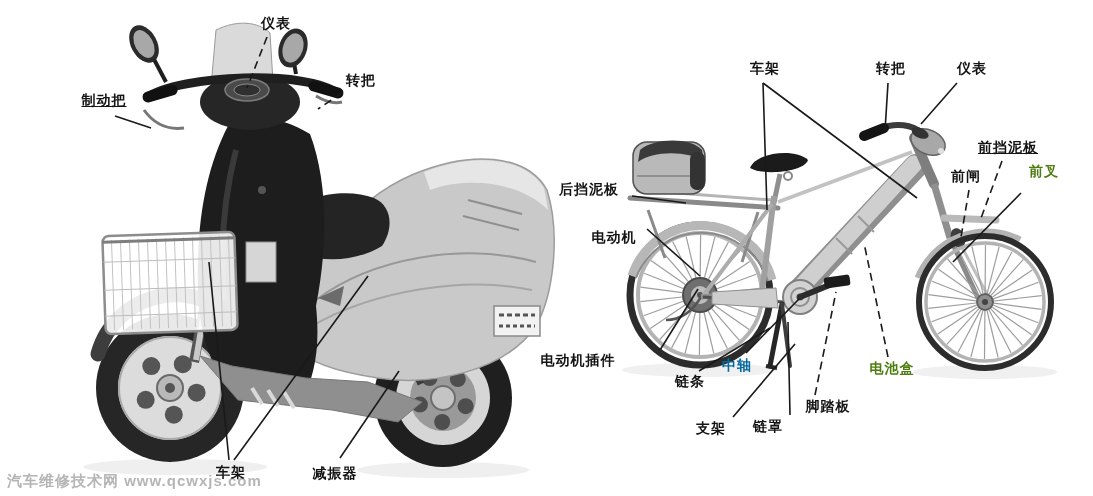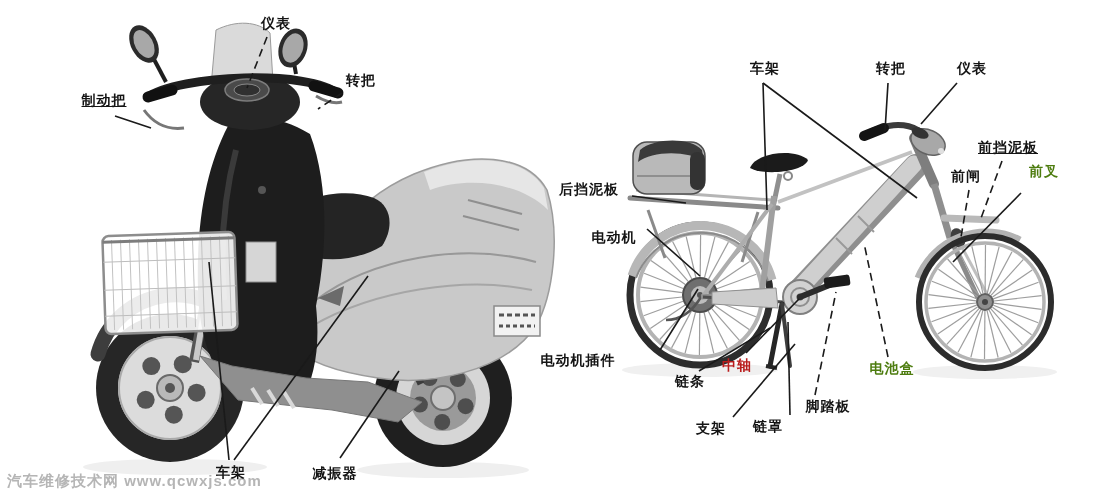--- a/index.html
+++ b/index.html
@@ -308,18 +308,18 @@
     <div class="part-label" style="left: 765px; top: 69px; color: rgb(20, 20, 20);">车架</div>
     <div class="part-label" style="left: 891px; top: 69px; color: rgb(20, 20, 20);">转把</div>
     <div class="part-label" style="left: 972px; top: 69px; color: rgb(20, 20, 20);">仪表</div>
     <div class="part-label" style="left: 1008px; top: 148px; color: rgb(20, 20, 20); text-decoration: underline;">前挡泥板</div>
     <div class="part-label" style="left: 966px; top: 177px; color: rgb(20, 20, 20);">前闸</div>
     <div class="part-label" style="left: 1044px; top: 172px; color: #4d7c0f;">前叉</div>
     <div class="part-label" style="left: 589px; top: 190px; color: rgb(20, 20, 20);">后挡泥板</div>
     <div class="part-label" style="left: 614px; top: 238px; color: rgb(20, 20, 20);">电动机</div>
     <div class="part-label" style="left: 578px; top: 361px; color: rgb(20, 20, 20);">电动机插件</div>
     <div class="part-label" style="left: 690px; top: 382px; color: rgb(20, 20, 20); font-family: Liberation Serif, serif;">链条</div>
-    <div class="part-label" style="left: 737px; top: 366px; color: #b91c1c;">中轴</div>
+    <div class="part-label" style="left: 737px; top: 366px; color: #0369a1;">中轴</div>
     <div class="part-label" style="left: 711px; top: 429px; color: rgb(20, 20, 20); text-align: center;">支架</div>
     <div class="part-label" style="left: 768px; top: 427px; color: rgb(20, 20, 20);">链罩</div>
     <div class="part-label" style="left: 828px; top: 407px; color: rgb(20, 20, 20);">脚踏板</div>
     <div class="part-label" style="left: 892px; top: 369px; color: #4d7c0f;">电池盒</div>
   </div>
 
 </body></html>

